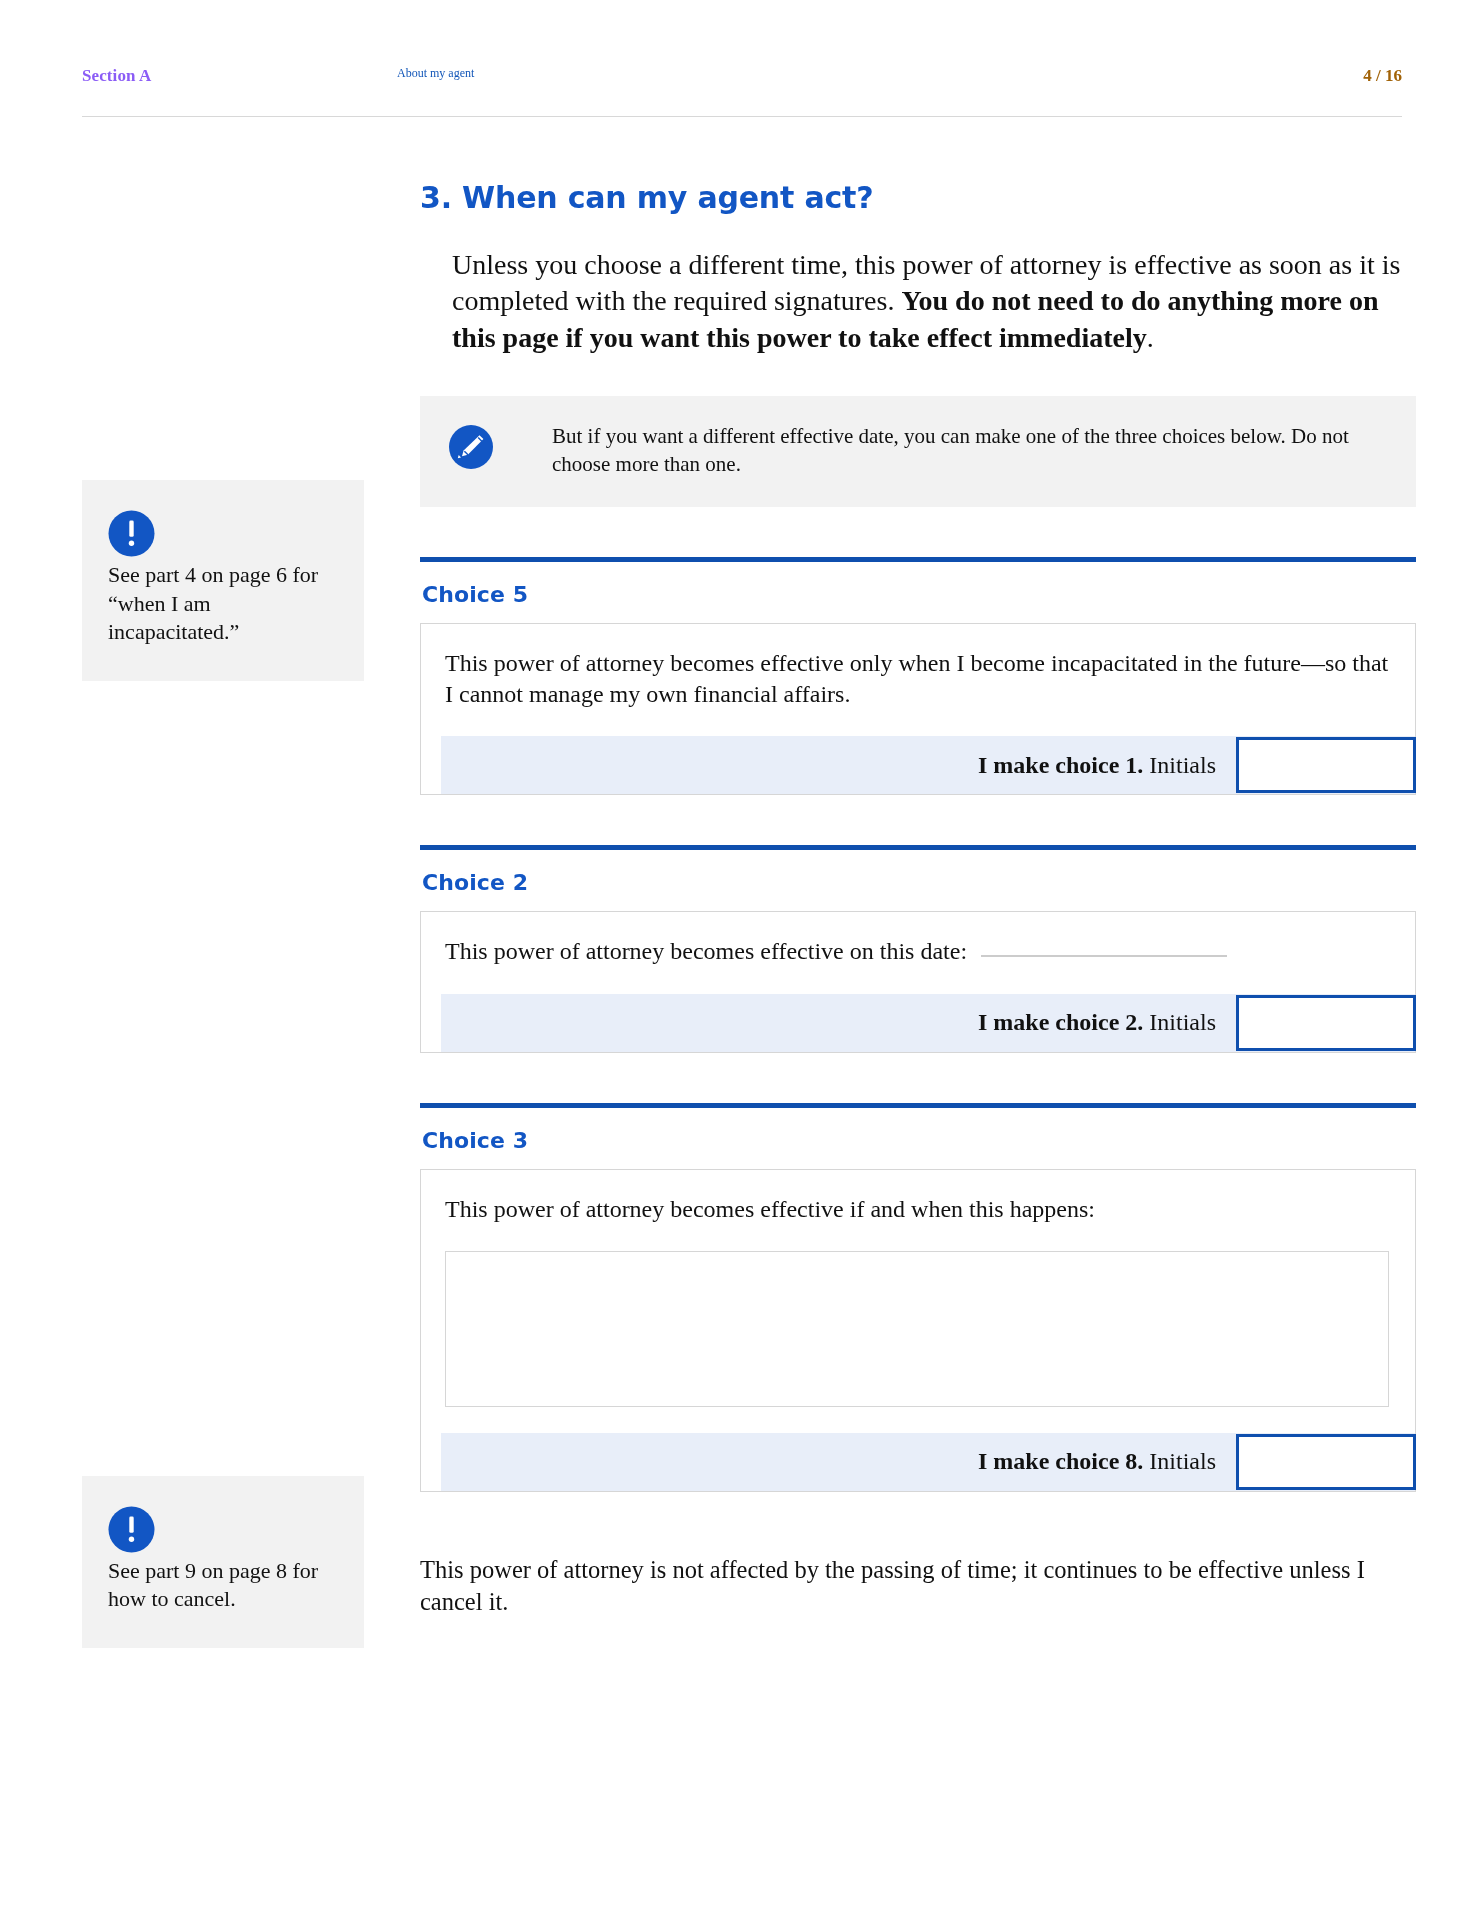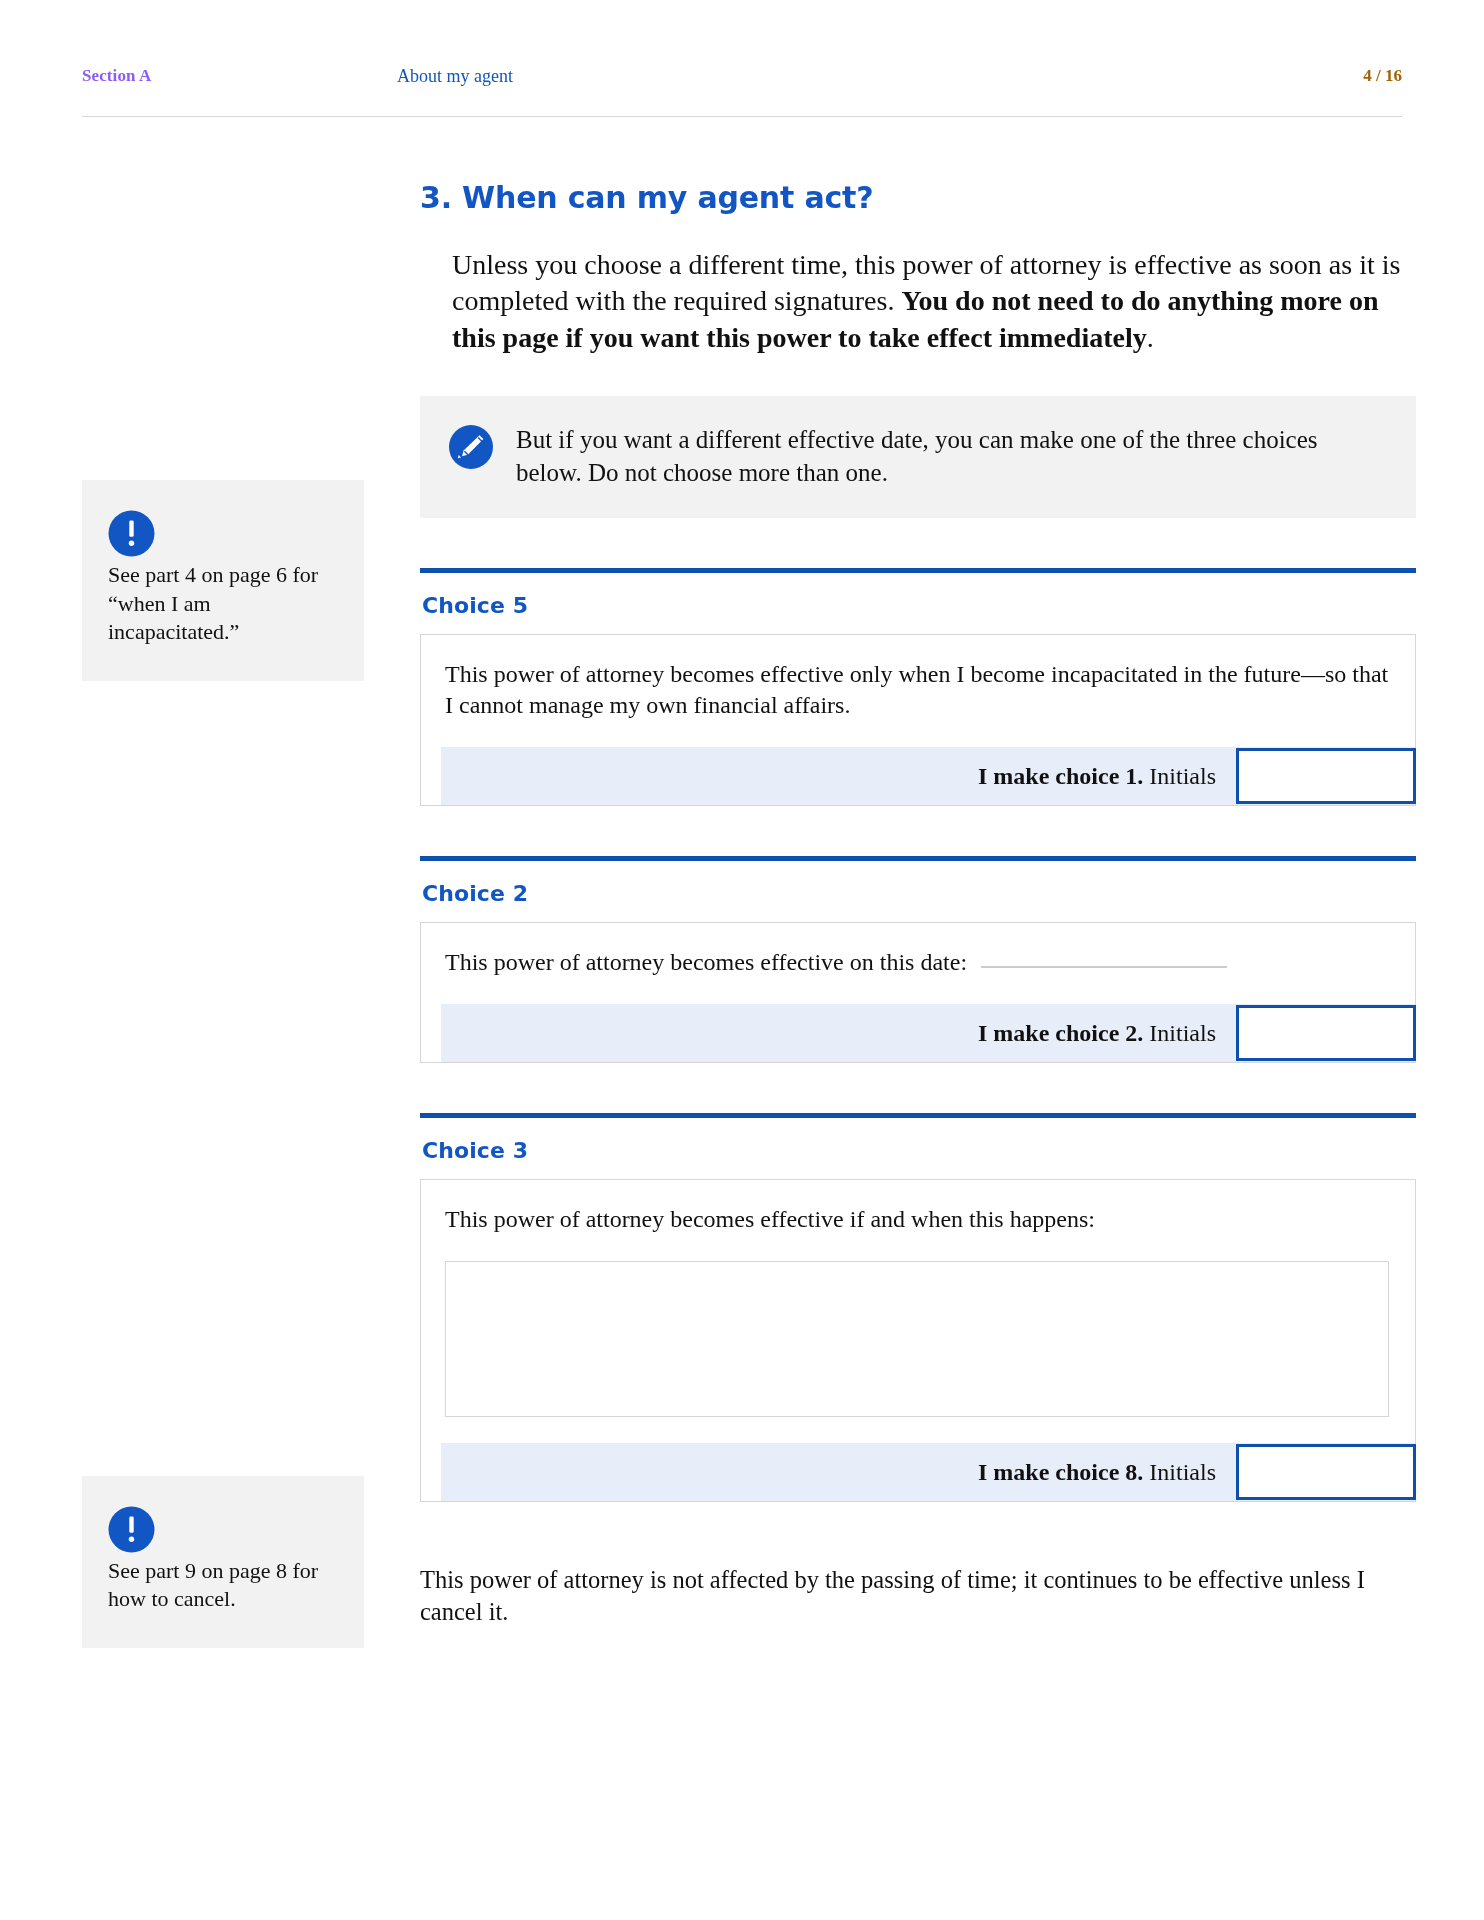--- a/index.html
+++ b/index.html
@@ -34,21 +34,21 @@
     font-family: "Liberation Serif", serif;
     font-weight: bold;
     font-size: 17px;
     color: #8b5cf6;
     letter-spacing: .1px;
     width: 315px;
     flex: none;
   }
   .rh-title {
     font-family: "Liberation Serif", serif;
-    font-size: 18px;
+    font-size: 12px;
     color: #1256b8;
     flex: 1 1 auto;
   }
   .rh-page {
     font-family: "Liberation Serif", serif;
     font-weight: bold;
     font-size: 17px;
     color: #a16207;
     white-space: nowrap;
   }
@@ -109,24 +109,25 @@
     gap: 22px;
   }
   .pencil-badge {
     flex: none;
     width: 46px;
     height: 46px;
     margin-top: 2px;
   }
   .tip-text {
     font-family: "Liberation Serif", serif;
-    font-size: 25px;
+    font-size: 21px;
     line-height: 1.33;
     color: #111111;
     padding-top: 1px;
+    margin-left: 36px;
   }
 
   
   .choice-block { margin-top: 50px; }
   .choice-rule {
     height: 5px;
     background: #0f4fae;
     width: 100%;
   }
   .choice-label {

